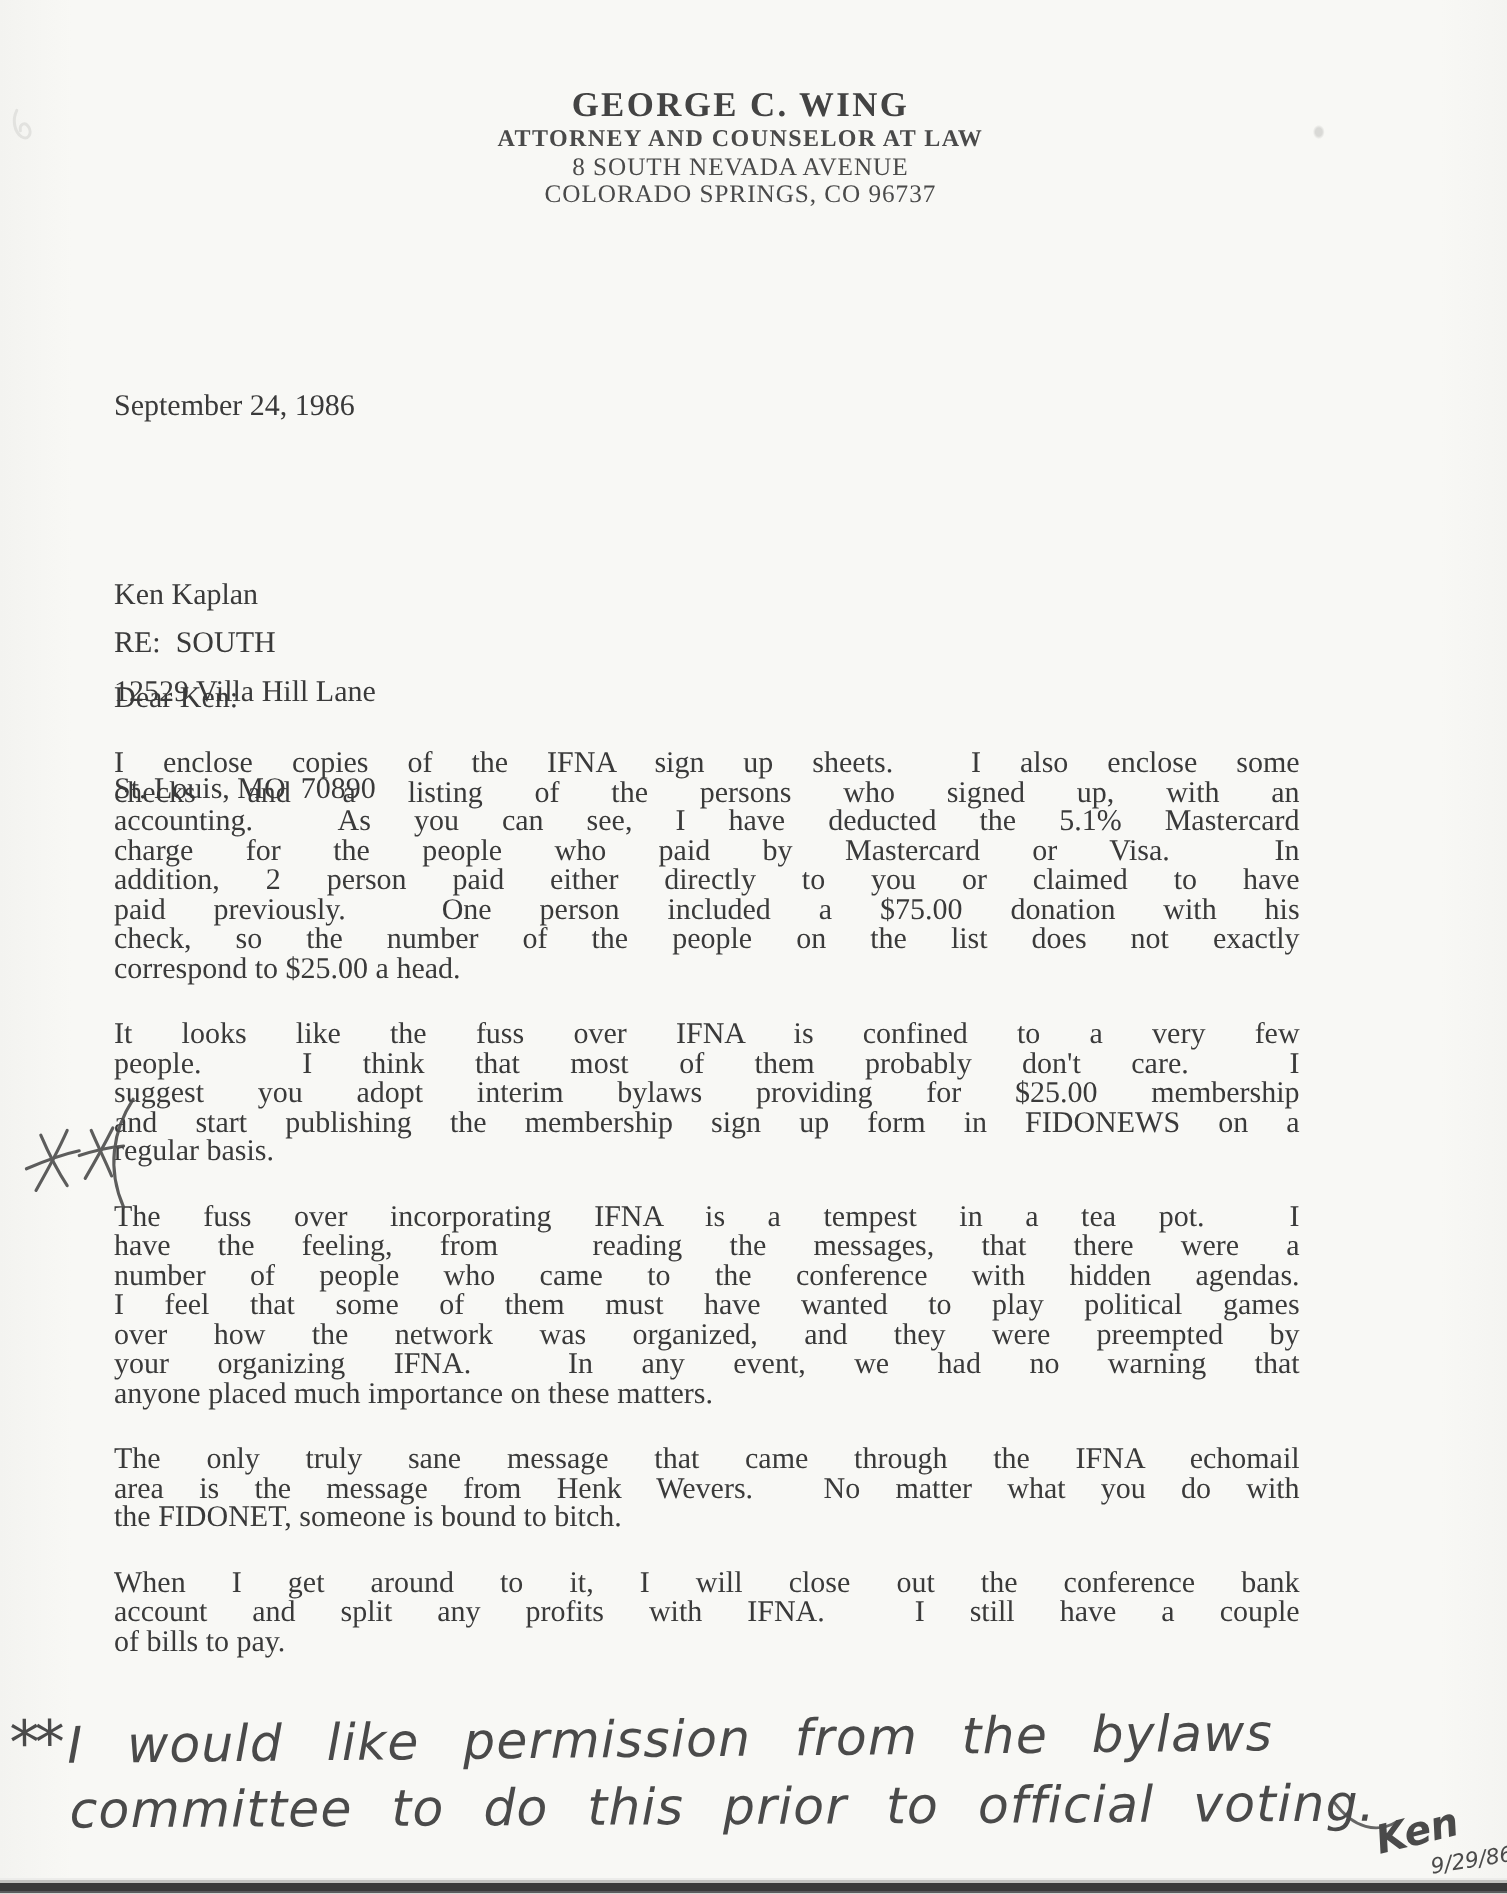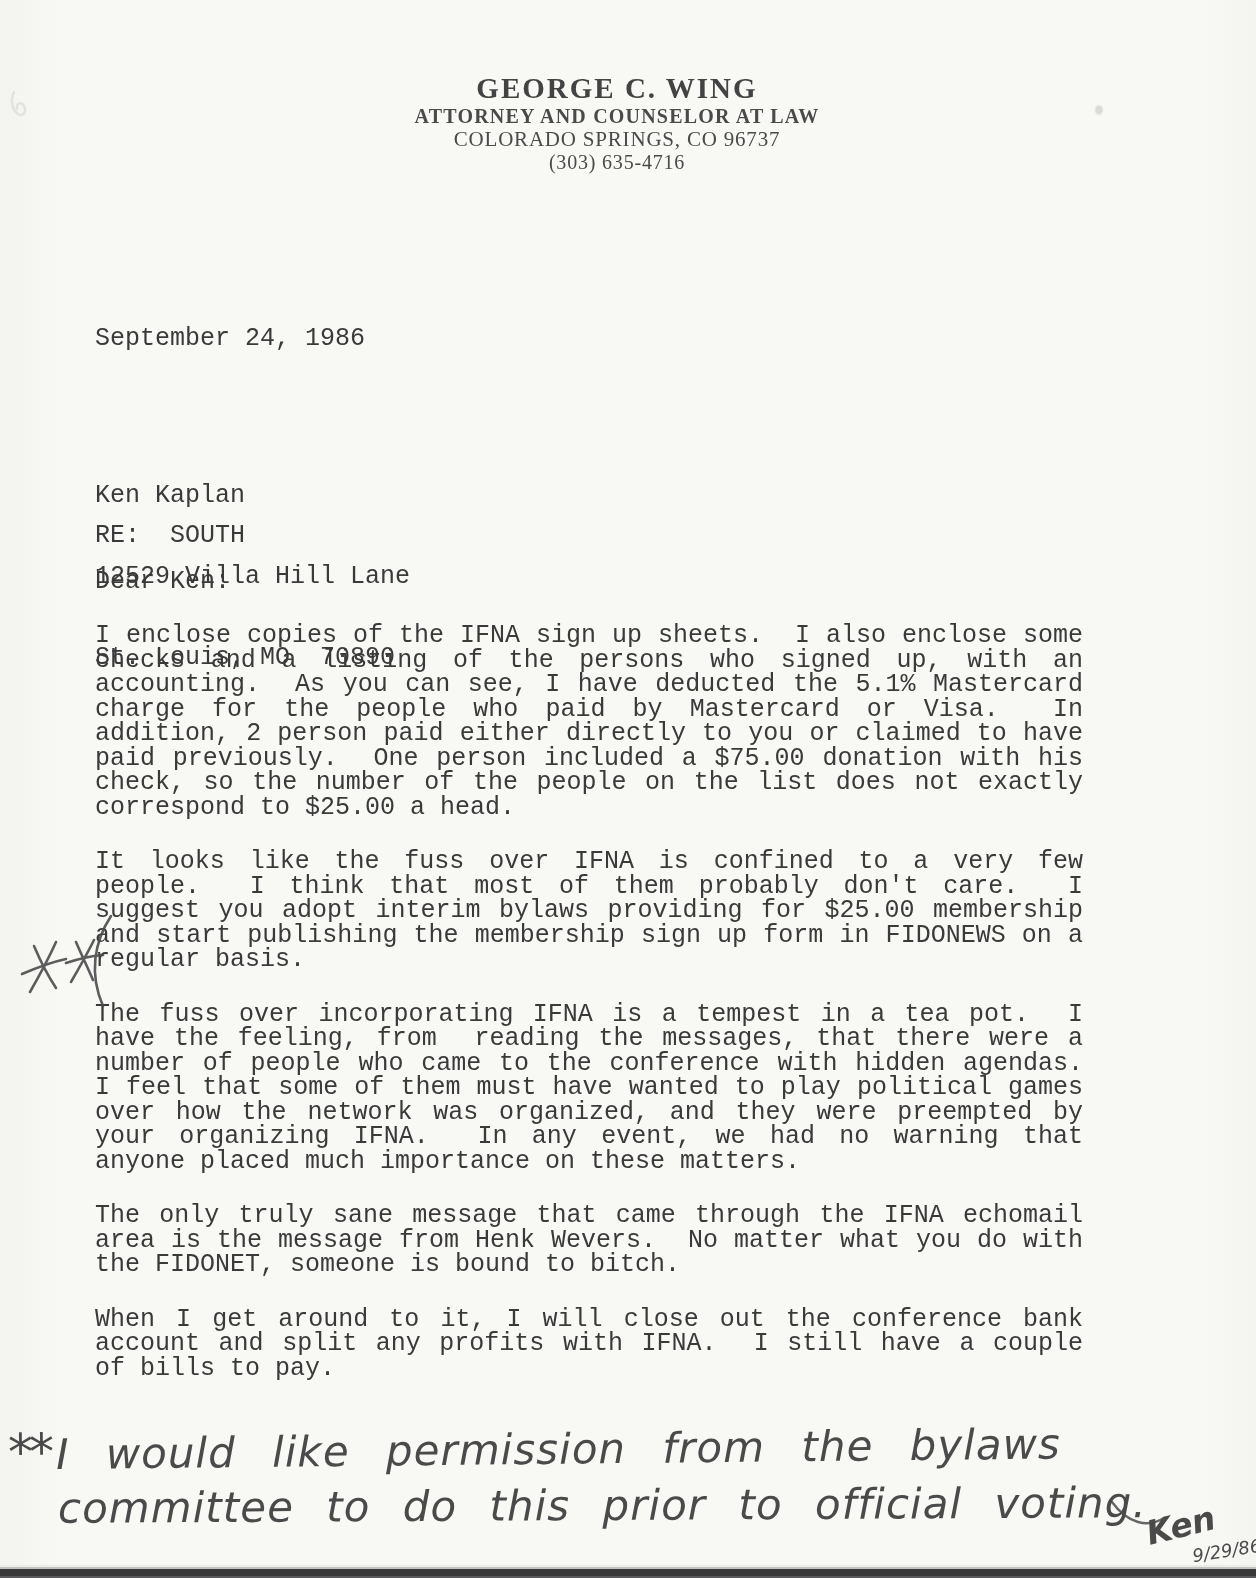--- a/index.html
+++ b/index.html
@@ -21,21 +21,21 @@
     font-family:"Liberation Serif", serif;
     color:#4a4a4a;
     margin-top:43px;
   }
   .lh-name  { font-size:29px; font-weight:bold; letter-spacing:2px; line-height:31px; color:#434343; }
   .lh-title { font-size:20px; font-weight:bold; letter-spacing:1.2px; line-height:25px; }
   .lh-addr  { font-size:21px; letter-spacing:0.8px; line-height:21.5px; }
   .lh-phone { font-size:20px; letter-spacing:0.8px; line-height:22px; }
 
   
-  .typed { position:absolute; left:95px; font-size:25px; line-height:24.5px; white-space:pre-wrap; color:#3a3a3a; }
+  .typed { position:absolute; left:95px; font-size:25px; line-height:24.5px; white-space:pre-wrap; color:#3a3a3a;font-family:Liberation Serif, serif; }
   #date-line       { top:327px; }
   #recipient-block { top:428px; line-height:27px; }
   #re-line         { top:524px; }
   #salutation      { top:570px; }
   #letter-paragraphs { top:612px; width:988px;margin-top:12px; }
   .para { margin:0 0 30px 0; }
   .tline { text-align:justify; text-align-last:justify; white-space:pre-wrap; }
   .tline.lastline { text-align:left; text-align-last:left; }
 
   
@@ -65,22 +65,22 @@
   #sig-flourish { position:absolute; left:1108px; top:1494px; }
 </style>
 </head>
 <body>
 
 <div class="page">
 
   <div class="letterhead">
     <div class="lh-name">GEORGE C. WING</div>
     <div class="lh-title">ATTORNEY AND COUNSELOR AT LAW</div>
+    <div class="lh-addr">8 SOUTH NEVADA AVENUE</div>
     <div class="lh-addr">COLORADO SPRINGS, CO 96737</div>
-    <div class="lh-phone">(303) 635-4716</div>
   </div>
 
   <div class="typed" id="date-line">September 24, 1986</div>
 
   <div class="typed" id="recipient-block">
     <div>Ken Kaplan</div>
     <div>12529 Villa Hill Lane</div>
     <div>St. Louis, MO  70890</div>
   </div>
 

